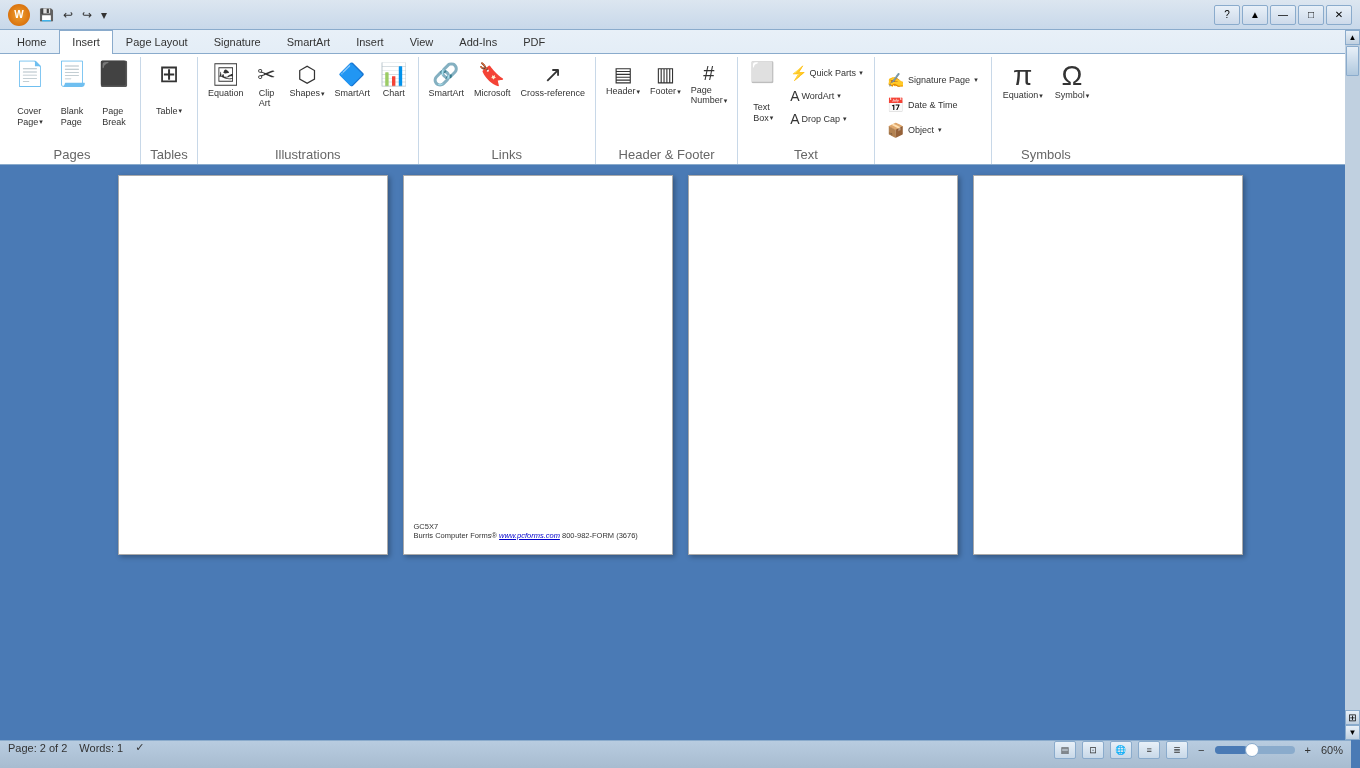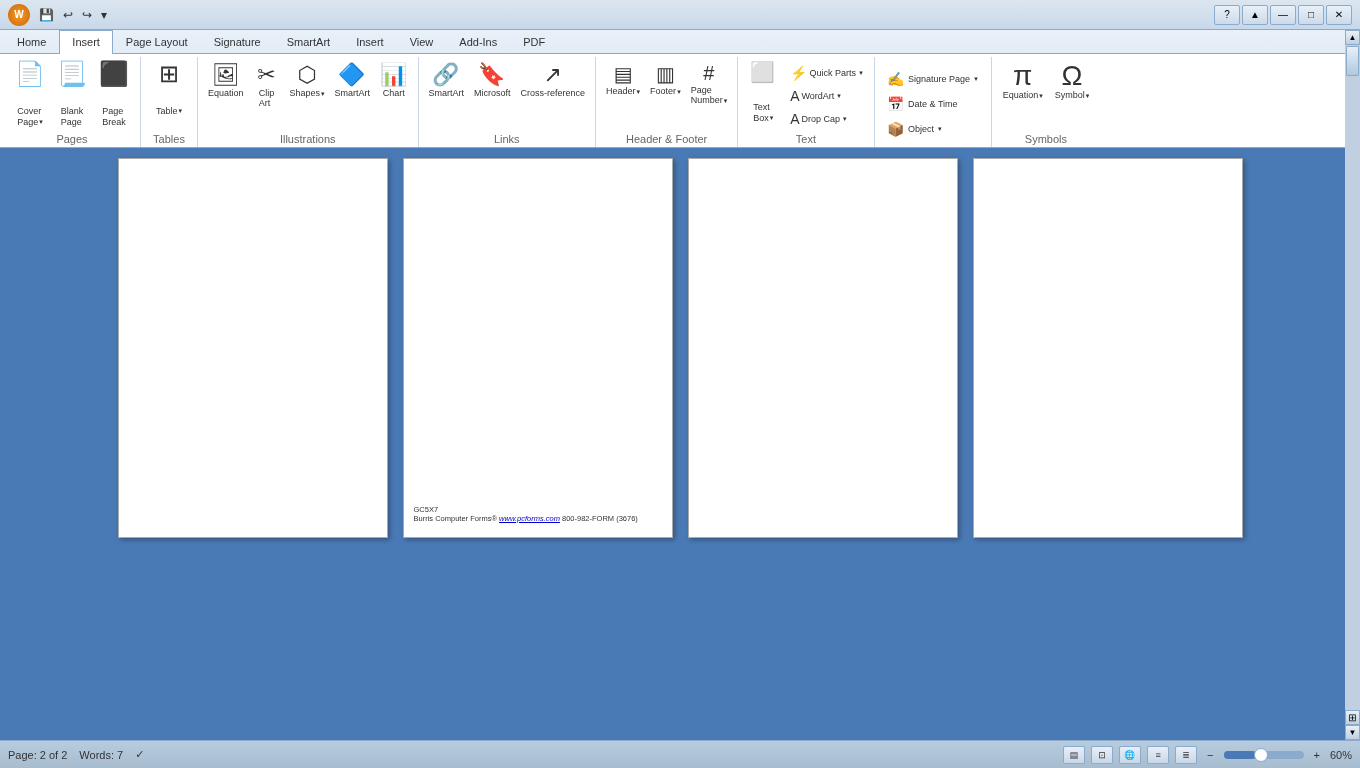--- a/index.html
+++ b/index.html
@@ -26,21 +26,21 @@
     
     .ribbon { background: linear-gradient(to bottom, #e8f0f8, #d0e0f0); border-bottom: 1px solid #8aabcc; }
     .ribbon-tabs { display: flex; border-bottom: 1px solid #8aabcc; padding: 0 4px; }
     .ribbon-tab { padding: 5px 12px; font-size: 11px; cursor: pointer; color: #333; border: 1px solid transparent; border-bottom: none; background: transparent; }
     .ribbon-tab.active { background: white; border-color: #8aabcc; border-bottom-color: white; margin-bottom: -1px; color: #333; font-weight: normal; }
 
     .ribbon-content { display: flex; align-items: stretch; padding: 3px 4px 0; background: white; min-height: 90px; }
     .ribbon-group { display: flex; flex-direction: column; align-items: center; border-right: 1px solid #c8d8e8; padding: 2px 6px 2px; min-width: fit-content; }
     .ribbon-group:last-child { border-right: none; }
     .ribbon-group-content { display: flex; align-items: flex-start; gap: 2px; flex: 1; }
-    .ribbon-group-label { font-size: 11px; color: #666; margin-top: 2px; text-align: center; width: 100%; }
+    .ribbon-group-label { font-size: 13px; color: #666; margin-top: 16px; text-align: center; width: 100%; }
 
     .ribbon-btn { display: flex; flex-direction: column; align-items: center; padding: 2px 4px; cursor: pointer; border: 1px solid transparent; border-radius: 2px; min-width: 40px; font-size: 9px; color: #333; background: none; }
     .ribbon-btn .icon { font-size: 24px; line-height: 1; }
     .ribbon-btn .label { line-height: 1.2; margin-top: 20px; }
     .illus-item { display: flex; flex-direction: column; align-items: center; font-size: 9px; color: #333; cursor: pointer; padding: 2px 3px; border: 1px solid transparent; border-radius: 2px; min-width: 34px; }
     .illus-item .icon { font-size: 22px; }
     .link-btn { display: flex; flex-direction: column; align-items: center; font-size: 9px; color: #333; cursor: pointer; padding: 2px 3px; border: 1px solid transparent; border-radius: 2px; min-width: 42px; }
     .link-btn .icon { font-size: 22px; }
     .text-btn { font-size: 9px; color: #333; cursor: pointer; padding: 1px 4px; border: 1px solid transparent; border-radius: 2px; white-space: nowrap; display: flex; align-items: center; gap: 2px; }
     .text-btn .icon { font-size: 14px; }
@@ -54,21 +54,21 @@
     .doc-page { background: white; border: 1px solid #aaa; box-shadow: 2px 2px 5px rgba(0,0,0,0.3); min-width: 270px; height: 380px; position: relative; }
     .page-content { padding: 10px; font-size: 8px; color: #333; }
 
     
     .scrollbar-right { position: fixed; right: 0; top: 30px; width: 15px; height: calc(768px - 30px - 28px); background: #d0dde8; display: flex; flex-direction: column; align-items: center; }
     .scroll-btn { width: 15px; height: 15px; background: linear-gradient(to bottom, #e8f0f8, #c0d0e0); border: 1px solid #8aabcc; display: flex; align-items: center; justify-content: center; font-size: 8px; cursor: pointer; }
     .scroll-track { flex: 1; width: 15px; background: #c0d0e0; position: relative; }
     .scroll-thumb { width: 13px; height: 30px; background: linear-gradient(to bottom, #e8f0f8, #b0c8de); border: 1px solid #8aabcc; margin: 1px; border-radius: 1px; }
 
     
-    .status-bar { background: linear-gradient(to bottom, #b8cce0, #a8bcd0); height: 28px; border-top: 1px solid #8aabcc; display: flex; align-items: center; justify-content: space-between; padding: 0 8px; font-size: 11px; color: #333; position: fixed; bottom: 0; left: 0; right: 0; }
+    .status-bar { background: linear-gradient(to bottom, #b8cce0, #a8bcd0); height: 28px; border-top: 1px solid #8aabcc; display: flex; align-items: flex-start; justify-content: space-between; padding: 0 8px; font-size: 11px; color: #333; position: fixed; bottom: 0; left: 0; right: 9px; }
     .status-left { display: flex; align-items: center; gap: 12px; }
     .status-right { display: flex; align-items: center; gap: 6px; }
     .view-btn { width: 22px; height: 18px; background: linear-gradient(to bottom, #e8f0f8, #c8d8e8); border: 1px solid #8aabcc; display: flex; align-items: center; justify-content: center; font-size: 9px; cursor: pointer; border-radius: 2px; }
     .hf-btn { display: flex; flex-direction: column; align-items: center; font-size: 9px; cursor: pointer; padding: 2px 3px; border: 1px solid transparent; border-radius: 2px; min-width: 36px; color: #333; }
     .hf-icon { font-size: 20px; }
 
     .drop-arrow { font-size: 7px; margin-left: 1px; vertical-align: middle; }
   </style>
 </head>
 <body>
@@ -278,21 +278,21 @@
   <div class="scroll-track">
     <div class="scroll-thumb"></div>
   </div>
   <div style="width:15px; height:15px; background: linear-gradient(to bottom,#e8f0f8,#c0d0e0); border:1px solid #8aabcc; display:flex; align-items:center; justify-content:center; font-size:10px; cursor:pointer;">⊞</div>
   <div class="scroll-btn">▼</div>
 </div>
 
 <div class="status-bar">
   <div class="status-left">
     <span>Page: 2 of 2</span>
-    <span>Words: 7</span>
+    <span>Words: 1</span>
     <span style="cursor:pointer;">✓</span>
   </div>
   <div class="status-right">
     <div class="view-btn">▤</div>
     <div class="view-btn">⊡</div>
     <div class="view-btn">🌐</div>
     <div class="view-btn">≡</div>
     <div class="view-btn">≣</div>
     <span style="margin: 0 4px;">−</span>
     <div style="width:80px; height:8px; background:#8aabcc; border-radius:4px; position:relative; cursor:pointer;">

